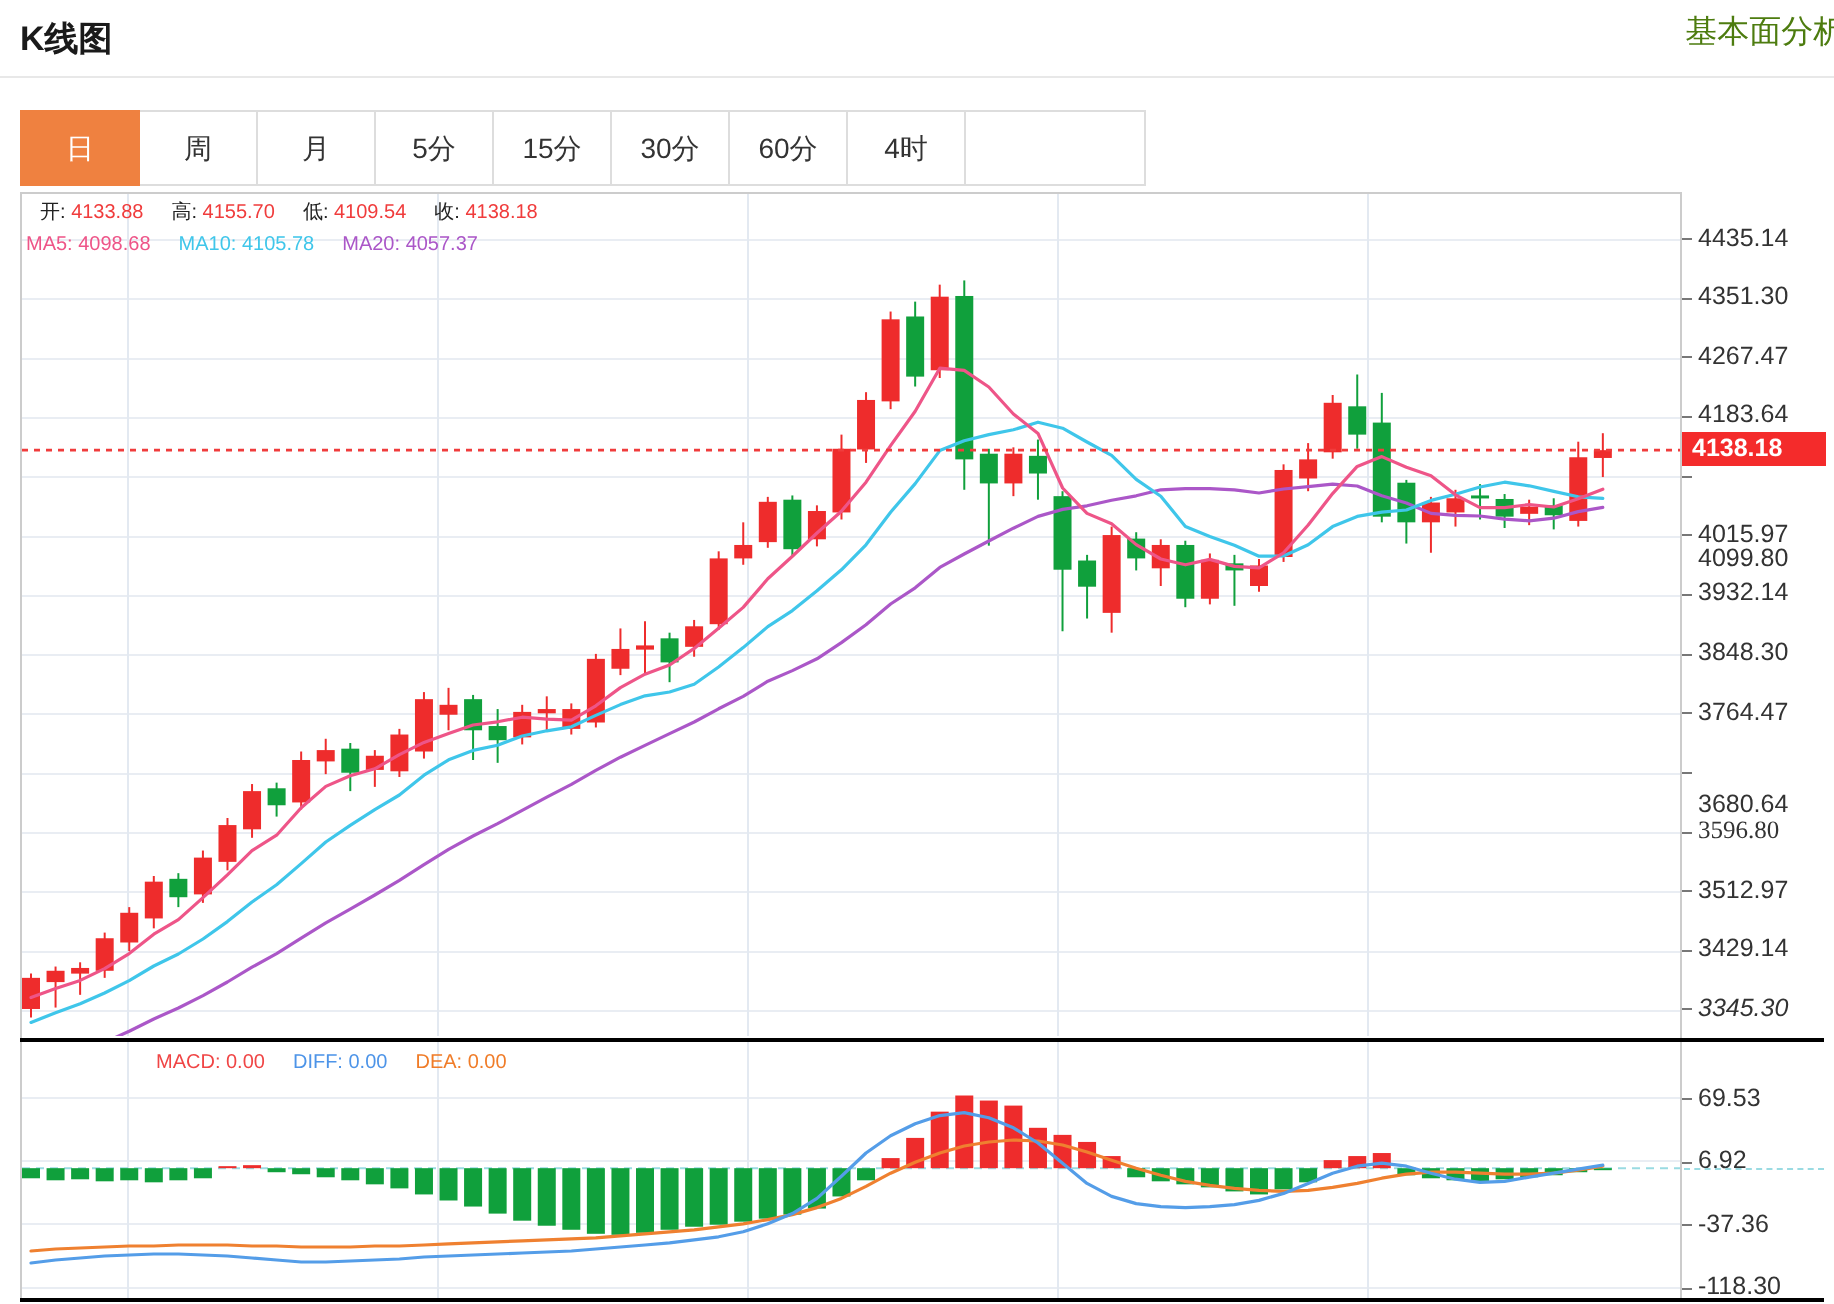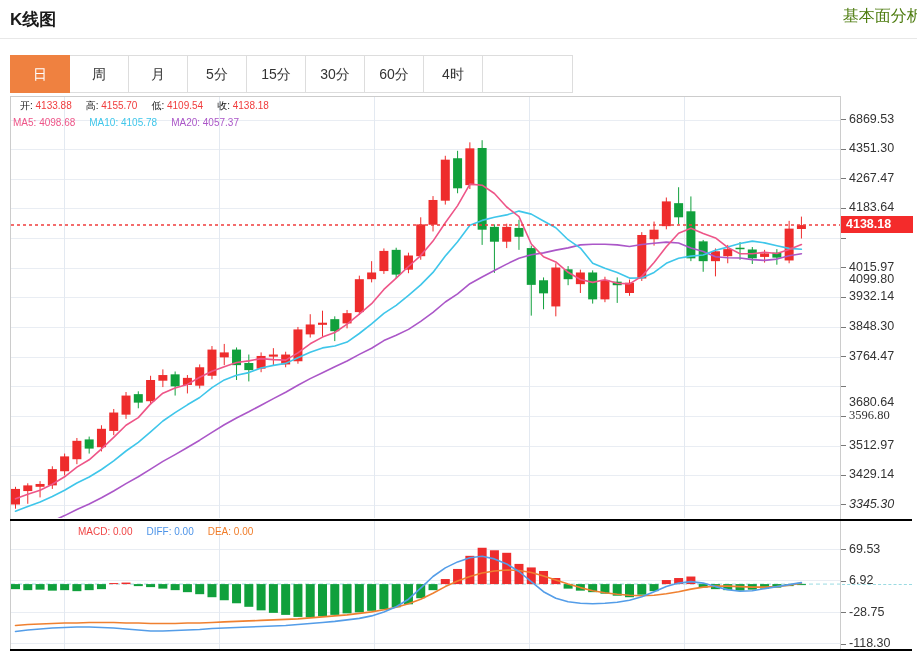--- a/index.html
+++ b/index.html
@@ -213,21 +213,21 @@
         <polyline points="4.5,401.8 16.8,397.2 29.1,393.2 41.3,387.3 53.6,379.8 65.9,370.1 78.2,362.8 90.5,351.8 102.7,340.4 115.0,328.3 127.3,320.6 139.6,306.9 151.9,296.2 164.1,290.9 176.4,287.4 188.7,280.3 201.0,274.2 213.3,269.7 225.5,265.5 237.8,263.9 250.1,261.6 262.4,262.6 274.7,263.1 286.9,255.9 299.2,246.8 311.5,240.1 323.8,235.5 336.1,227.2 348.3,217.1 360.6,206.7 372.9,192.4 385.2,181.1 397.5,169.5 409.7,158.6 422.0,144.1 434.3,125.8 446.6,108.6 458.9,87.1 471.1,88.2 483.4,96.5 495.7,110.0 508.0,119.7 520.3,147.0 532.5,159.7 544.8,164.9 557.1,175.3 569.4,182.5 581.7,185.4 593.9,182.7 606.2,186.2 618.5,186.9 630.8,179.4 643.1,165.5 655.3,149.8 667.6,136.2 679.9,131.3 692.2,136.6 704.5,140.9 716.7,150.4 729.0,156.8 741.3,156.8 753.6,155.3 765.9,156.5 778.1,152.4 790.4,147.6" fill="none" stroke="#ee5588" stroke-width="1.6" stroke-linejoin="round" stroke-linecap="round"></polyline>
         <line x1="0" y1="128.02611081290632" x2="829" y2="128.02611081290632" stroke="#f03c3c" stroke-width="1.4" stroke-dasharray="3,3"></line>
       </svg>
   </div>
 
   <div class="legend-row" id="ohlc-legend"><span class="legend-item"><span style="color: rgb(34, 34, 34);">开: </span><span style="color: rgb(240, 60, 60);">4133.88</span></span><span class="legend-item"><span style="color: rgb(34, 34, 34);">高: </span><span style="color: rgb(240, 60, 60);">4155.70</span></span><span class="legend-item"><span style="color: rgb(34, 34, 34);">低: </span><span style="color: rgb(240, 60, 60);">4109.54</span></span><span class="legend-item"><span style="color: rgb(34, 34, 34);">收: </span><span style="color: rgb(240, 60, 60);">4138.18</span></span></div>
   <div class="legend-row" id="ma-legend"><span class="legend-item"><span style="color: rgb(238, 85, 136);">MA5: </span><span style="color: rgb(238, 85, 136);">4098.68</span></span><span class="legend-item"><span style="color: rgb(63, 198, 234);">MA10: </span><span style="color: rgb(63, 198, 234);">4105.78</span></span><span class="legend-item"><span style="color: rgb(171, 87, 200);">MA20: </span><span style="color: rgb(171, 87, 200);">4057.37</span></span></div>
 
   <div class="axis" id="main-axis">
       <div class="axis-tick" style="top: 23px;"></div>
-      <div class="axis-label" style="top: 15.5px;">6869.53</div>
+      <div class="axis-label" style="top: 15.5px;">4435.14</div>
       <div class="axis-tick" style="top: 52.65px;"></div>
       <div class="axis-label" style="top: 45.15px;">4351.30</div>
       <div class="axis-tick" style="top: 82.3px;"></div>
       <div class="axis-label" style="top: 74.8px;">4267.47</div>
       <div class="axis-tick" style="top: 111.95px;"></div>
       <div class="axis-label" style="top: 104.45px;">4183.64</div>
       <div class="axis-tick" style="top: 141.6px;"></div>
       <div class="axis-label" style="top: 128px; margin-top: 48px;">4099.80</div>
       <div class="axis-tick" style="top: 171.25px;"></div>
       <div class="axis-label" style="top: 163.75px;">4015.97</div>
@@ -333,20 +333,20 @@
         <polyline points="4.5,110.5 16.8,109.0 29.1,108.0 41.3,107.0 53.6,106.5 65.9,106.0 78.2,106.0 90.5,106.5 102.7,107.0 115.0,108.0 127.3,109.0 139.6,110.0 151.9,110.0 164.1,109.5 176.4,109.0 188.7,108.5 201.0,107.5 213.3,107.0 225.5,106.5 237.8,106.0 250.1,105.5 262.4,105.0 274.7,104.5 286.9,103.5 299.2,102.5 311.5,101.5 323.8,100.4 336.1,98.9 348.3,97.4 360.6,94.9 372.9,90.9 385.2,85.8 397.5,78.2 409.7,67.1 422.0,55.5 434.3,46.9 446.6,40.9 458.9,36.8 471.1,35.3 483.4,37.9 495.7,42.9 508.0,50.5 520.3,60.6 532.5,70.7 544.8,77.2 557.1,80.8 569.4,82.3 581.7,82.8 593.9,82.3 606.2,81.3 618.5,79.2 630.8,75.7 643.1,70.7 655.3,65.6 667.6,62.1 679.9,60.6 692.2,62.1 704.5,65.6 716.7,68.6 729.0,70.2 741.3,69.7 753.6,67.6 765.9,65.6 778.1,63.6 790.4,61.6" fill="none" stroke="#549de8" stroke-width="1.6" stroke-linejoin="round" stroke-linecap="round"></polyline>
       </svg>
   </div>
   <div class="legend-row" id="macd-legend"><span class="legend-item"><span style="color: rgb(240, 69, 69);">MACD: </span><span style="color: rgb(240, 69, 69);">0.00</span></span><span class="legend-item"><span style="color: rgb(77, 148, 232);">DIFF: </span><span style="color: rgb(77, 148, 232);">0.00</span></span><span class="legend-item"><span style="color: rgb(240, 124, 40);">DEA: </span><span style="color: rgb(240, 124, 40);">0.00</span></span></div>
   <div class="axis" id="macd-axis">
       <div class="axis-tick" style="top: 28px;"></div>
       <div class="axis-label" style="top: 20.5px;">69.53</div>
       <div class="axis-tick" style="top: 59.6px;"></div>
       <div class="axis-label" style="top: 52.1px;">6.92</div>
       <div class="axis-tick" style="top: 91.2px;"></div>
-      <div class="axis-label" style="top: 83.7px;">-28.75</div>
+      <div class="axis-label" style="top: 83.7px;">-37.36</div>
       <div class="axis-tick" style="top: 122.8px;"></div>
       <div class="axis-label" style="top: 115.3px;">-118.30</div>
     </div>
   <div class="zero-dash-ext" style="top: 584px;"></div>
 
   <div class="separator" id="sep-bottom"></div>
 </div>
 
 </body></html>

